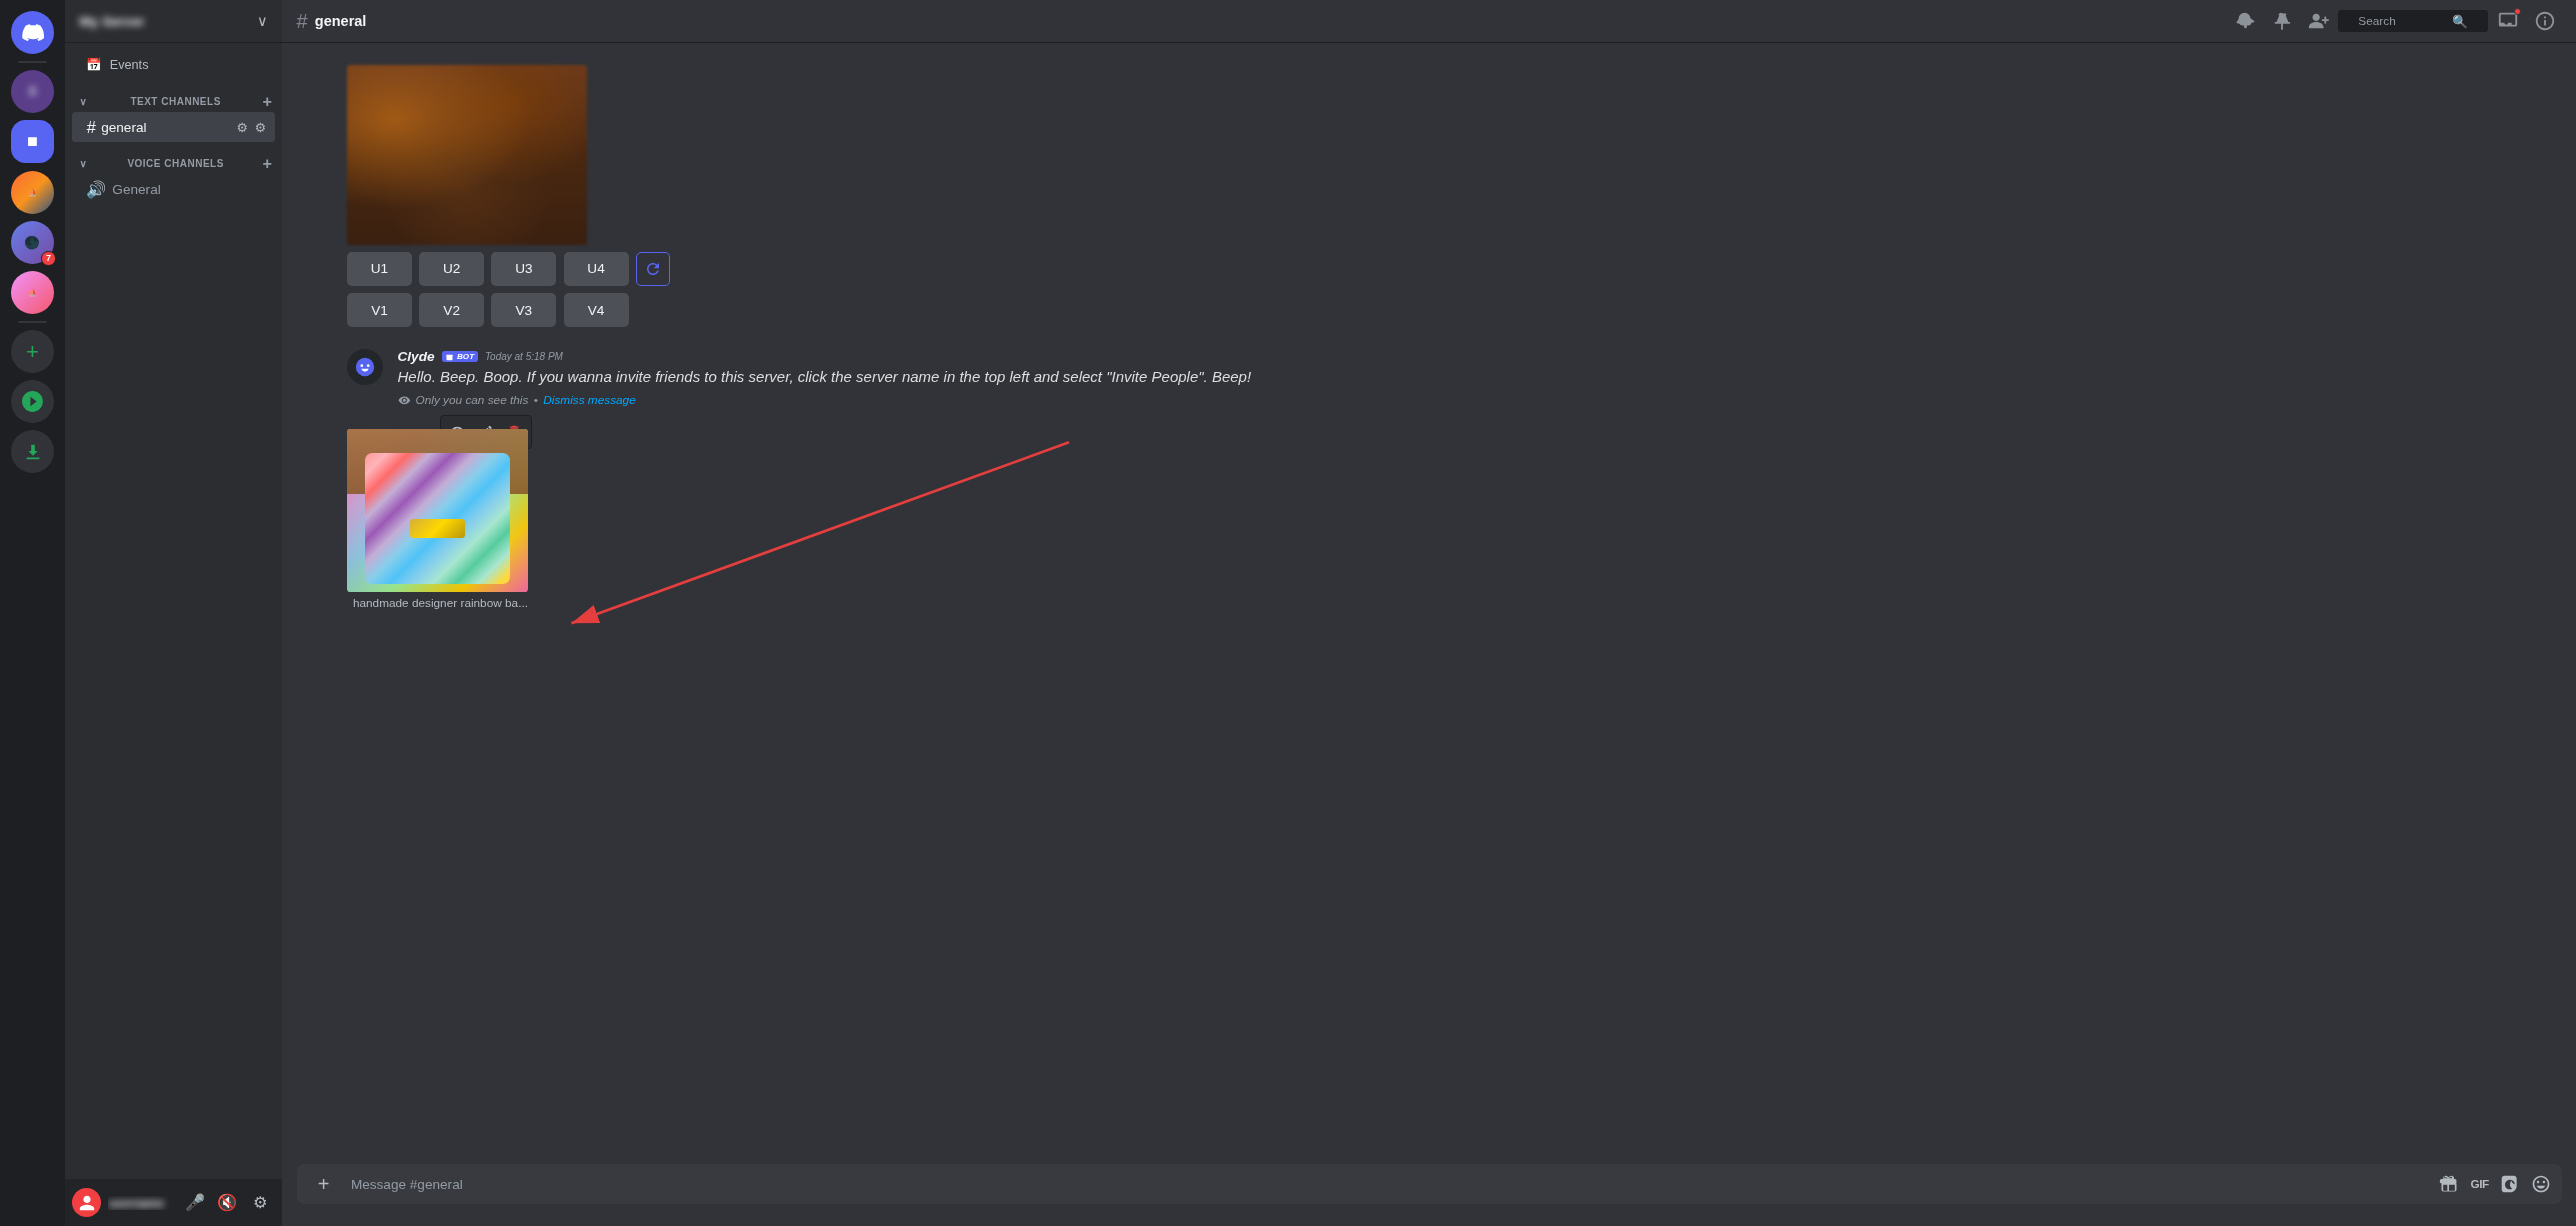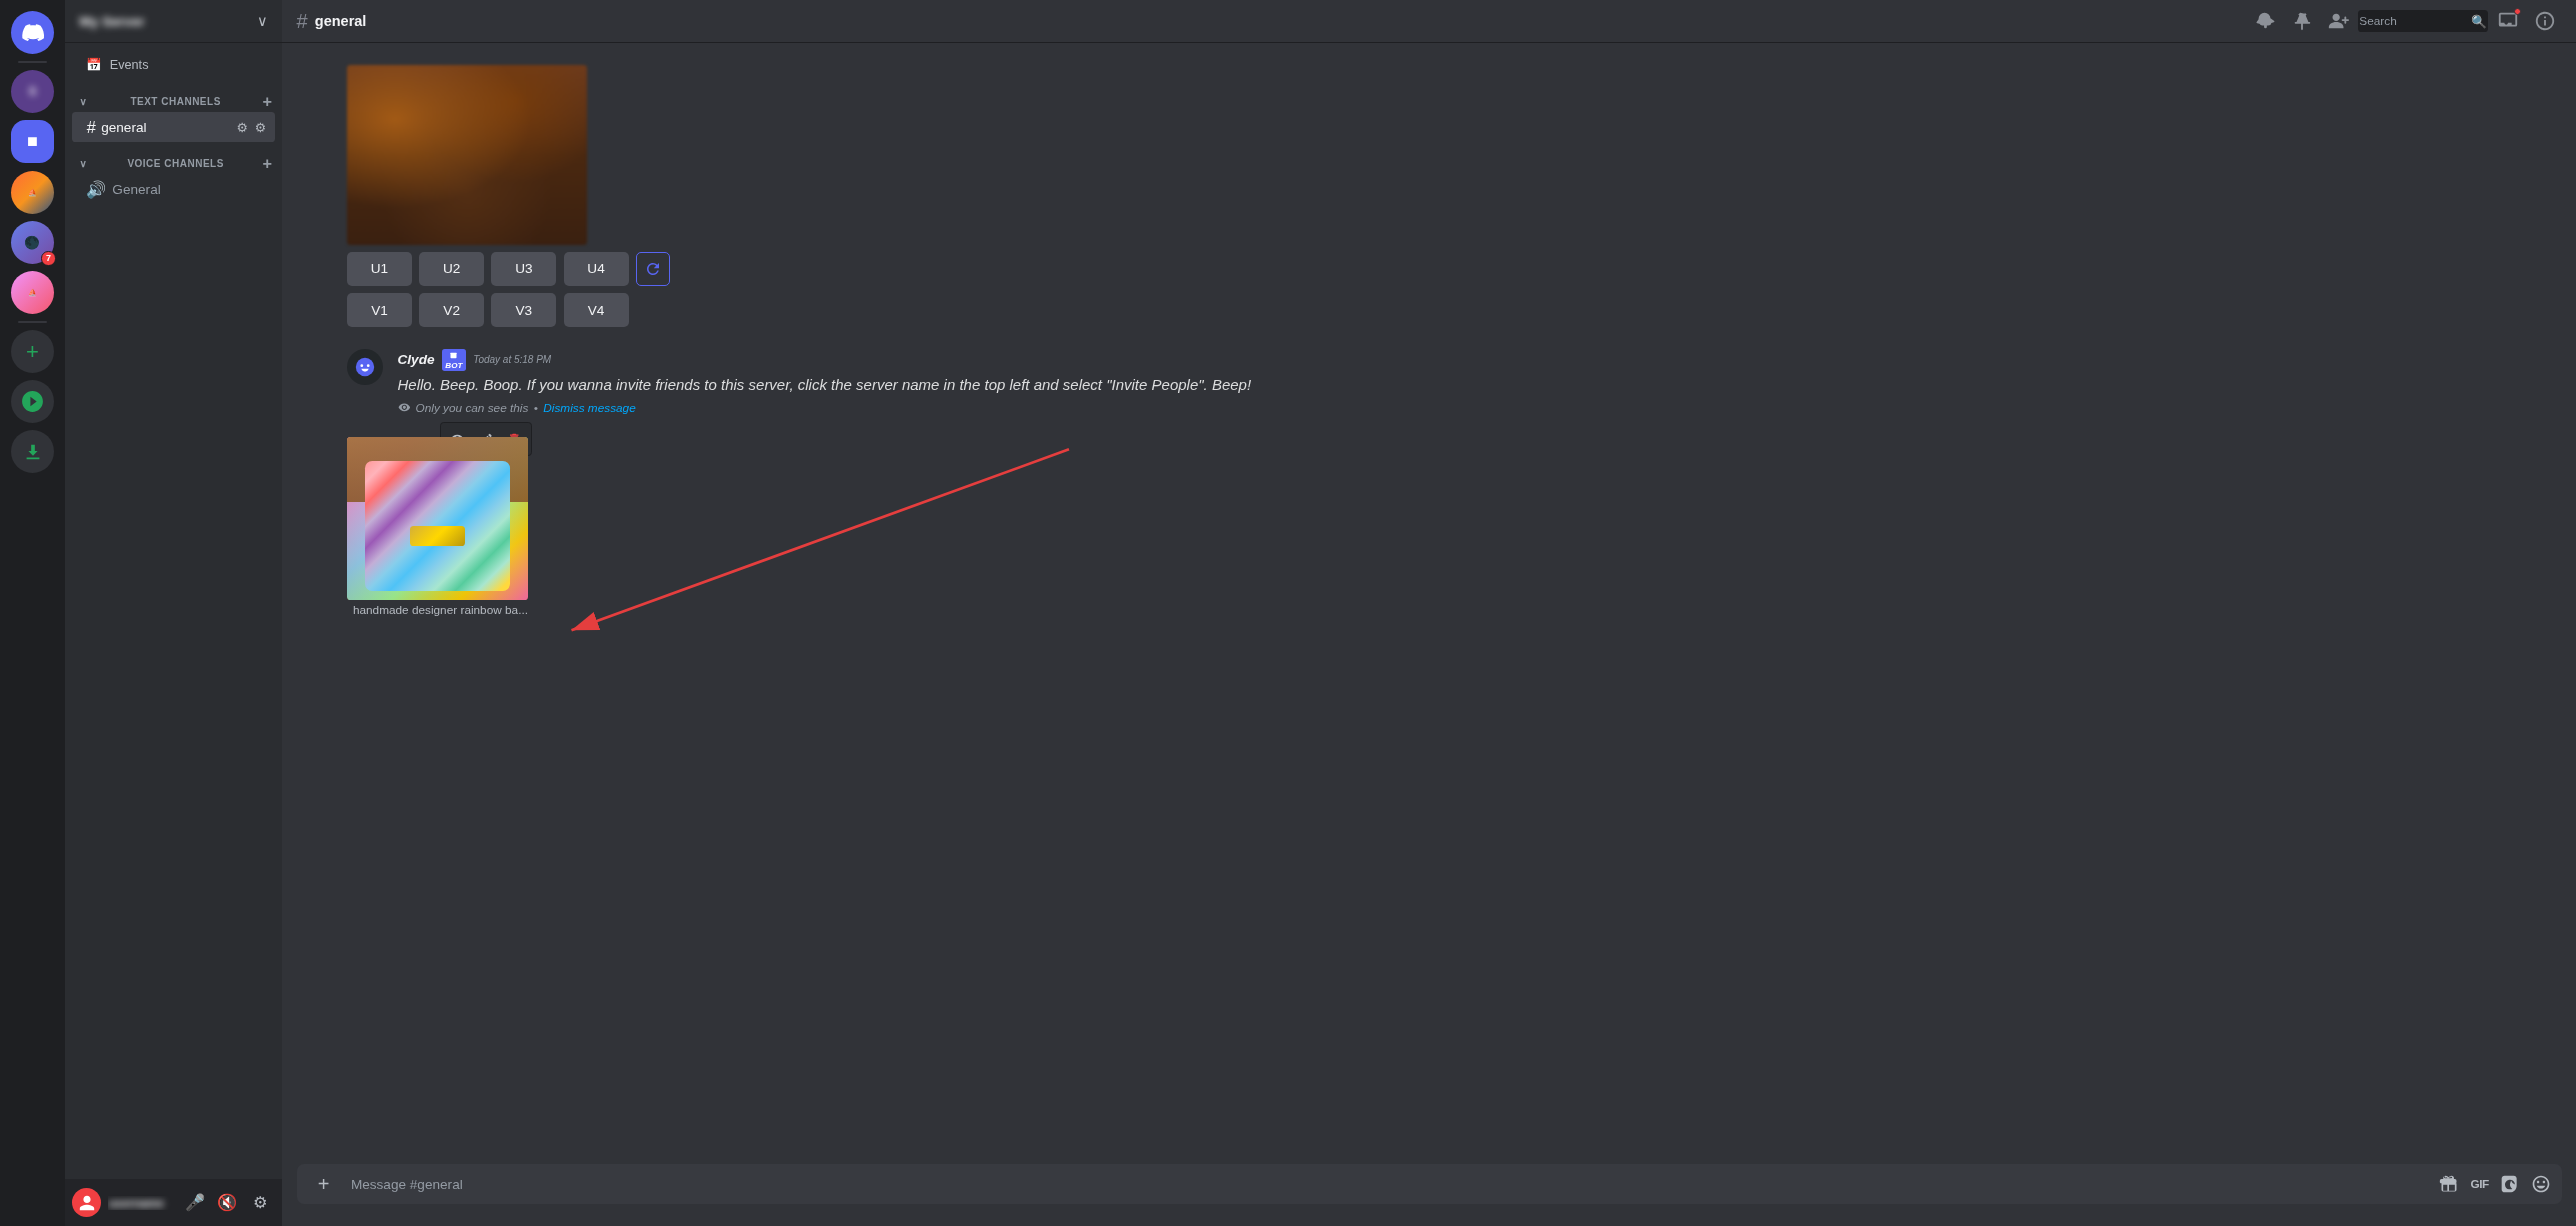--- a/index.html
+++ b/index.html
@@ -256,27 +256,27 @@
       height: 33px;
       display: flex;
       align-items: center;
       justify-content: center;
       border-radius: 3.6px;
       cursor: pointer;
       color: #b5bac1;
       font-size: 18px;
     }
     .search-bar {
-      width: 130px;
+      width: 150px;
       height: 22px;
       background: #1e1f22;
       border-radius: 3.6px;
       display: flex;
       align-items: center;
-      padding: 0 1px;
+      padding: 0 20px;
       gap: 5.4px;
       cursor: text;
     }
     .search-bar-text { color: #949ba4; font-size: 11.8px; flex: 1; }
     .search-bar-icon { color: #949ba4; font-size: 12.7px; }
 
     
     .messages-area {
       flex: 1;
       overflow-y: auto;
@@ -379,21 +379,20 @@
     .bot-badge {
       background: #5865f2;
       color: white;
       font-size: 8.1px;
       font-weight: 700;
       padding: 0.9px 3.6px;
       border-radius: 2.7px;
       display: flex;
       align-items: center;
       gap: 2.7px;
-      flex-direction: column;
     }
     .message-timestamp {
       font-size: 10px;
       color: #949ba4;
     }
     .message-text {
       color: #dcddde;
       font-size: 15px;
       line-height: 1.375;
     }

